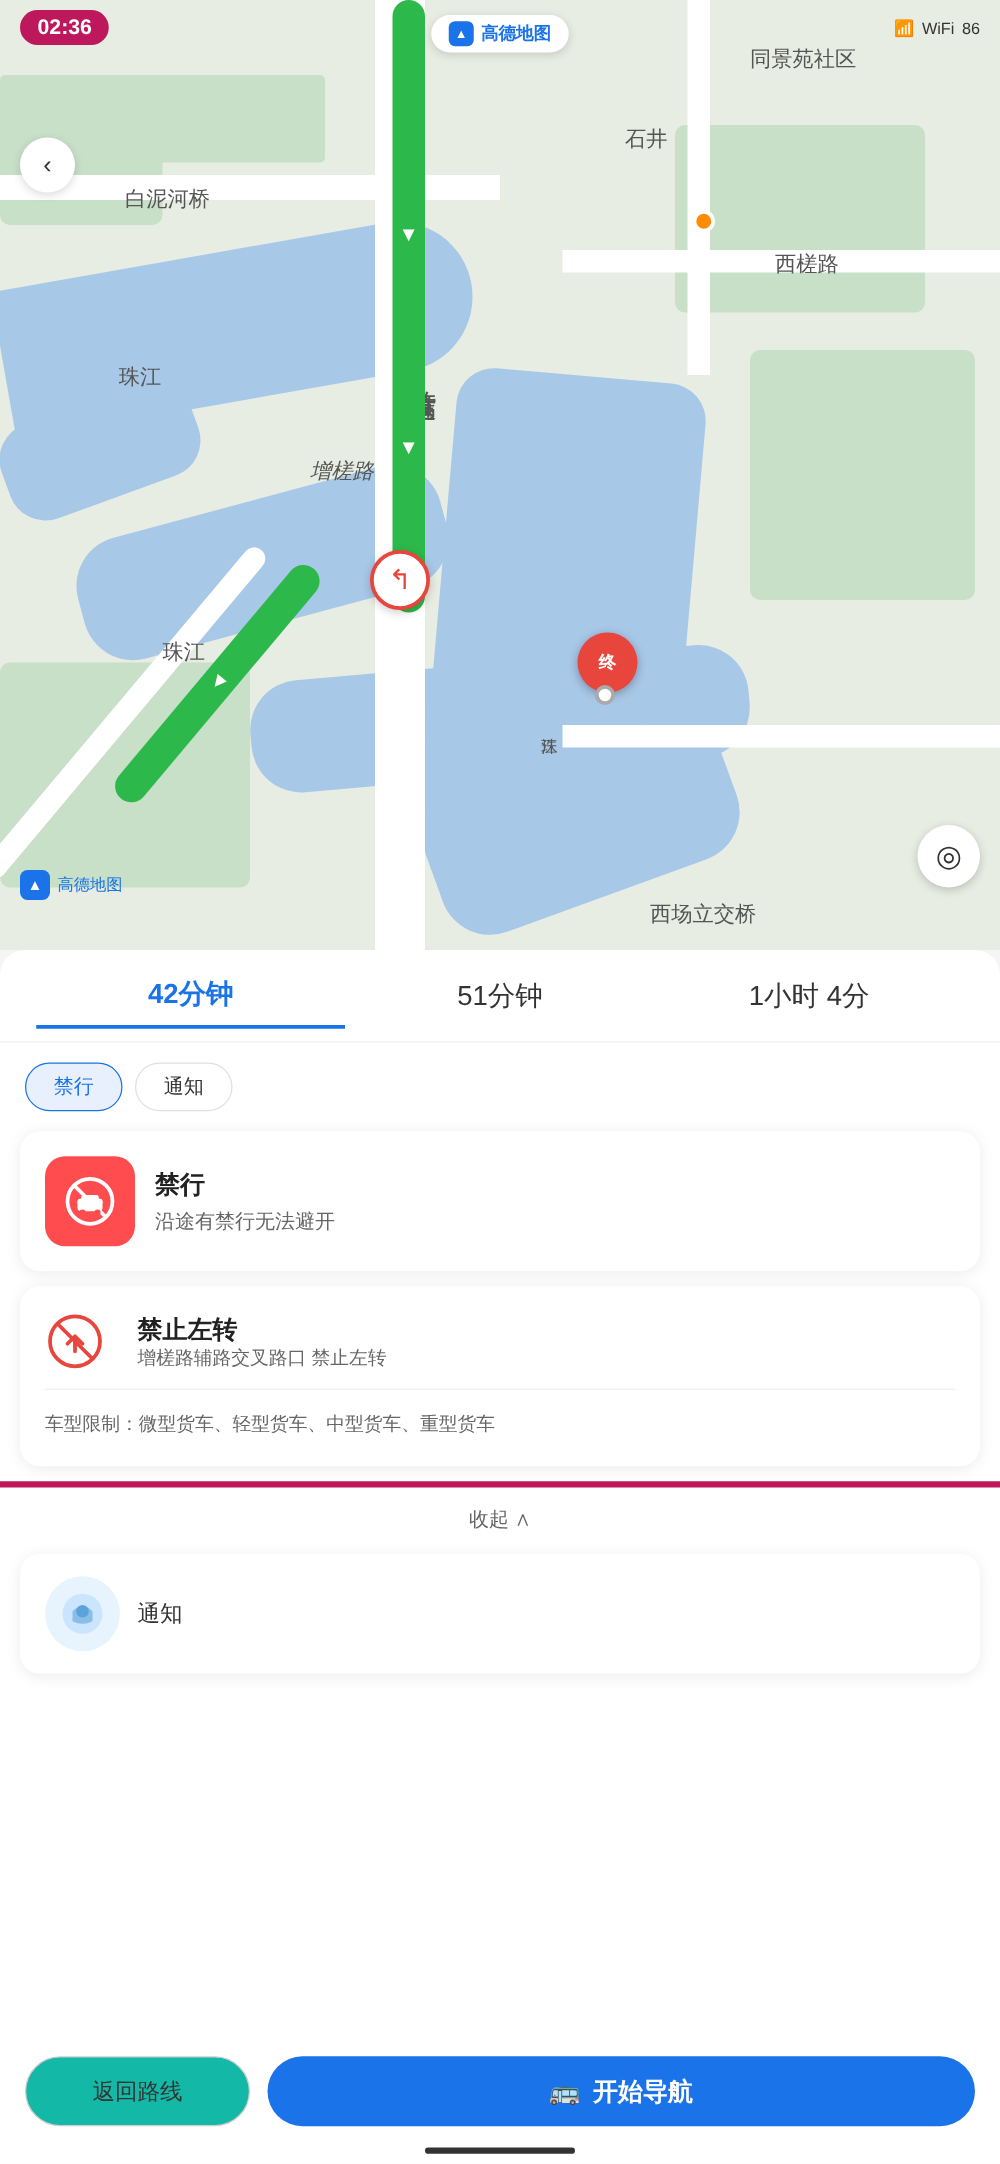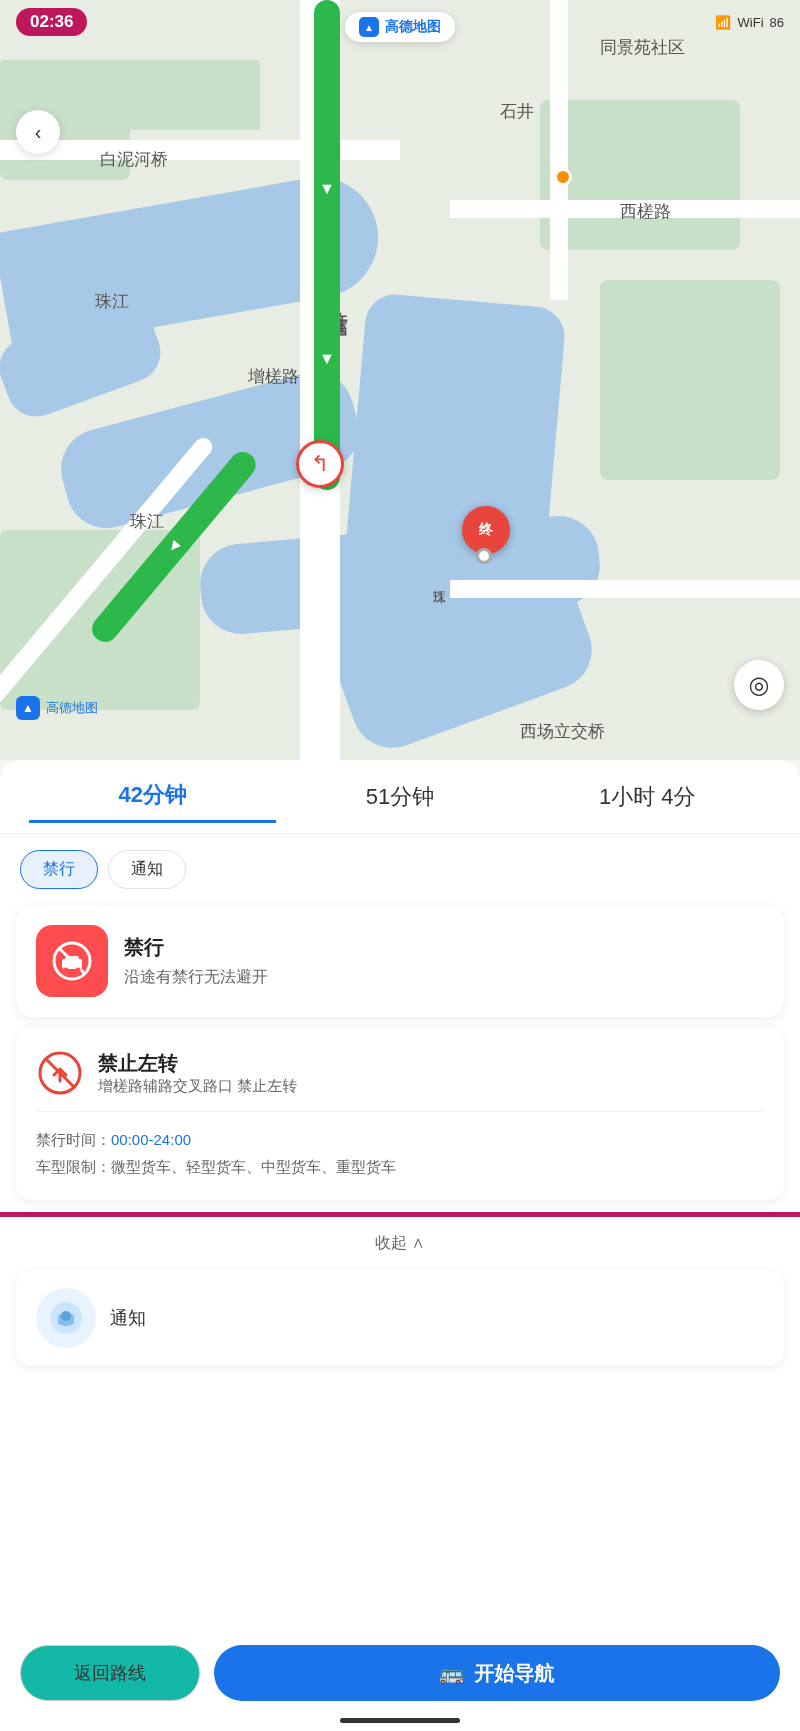--- a/index.html
+++ b/index.html
@@ -279,21 +279,21 @@
     .detail-card {
       margin: 0 16px 12px;
       background: white;
       border-radius: 16px;
       padding: 20px;
       box-shadow: 0 2px 12px rgba(0,0,0,0.08);
     }
     .detail-card-header {
       display: flex;
       align-items: center;
-      gap: 14px;
+      gap: 26px;
       margin-bottom: 10px;
     }
     .detail-icon {
       width: 48px; height: 48px;
       display: flex; align-items: center; justify-content: center;
       font-size: 28px;
       flex-shrink: 0;
     }
     .detail-title {
       font-size: 20px;
@@ -465,21 +465,21 @@
     <span>终</span>
   </div>
 
   <div style="position:absolute; left:476px; top:548px; width:16px; height:16px; background:white; border-radius:50%; border:3px solid #aaa; z-index:11;"></div>
 
   <div class="map-dot-orange" style="left:554px; top:168px;"></div>
 
   <div class="map-text" style="left:60px; top:148px;margin-left:40px;">白泥河桥</div>
   <div class="map-text" style="left:95px; top:290px;">珠江</div>
   <div class="map-text" style="left:130px; top:510px;">珠江</div>
-  <div class="map-text" style="left:248px; top:365px;">增槎路</div>
+  <div class="map-text" style="left:248px; top:365px;font-style:italic;">增槎路</div>
   <div class="map-text" style="left:330px; top:300px; writing-mode:vertical-rl; letter-spacing:3px; font-size:15px; font-weight:600;">许广高速</div>
   <div class="map-text" style="left:520px; top:720px;">西场立交桥</div>
   <div class="map-text" style="left:600px; top:36px;">同景苑社区</div>
   <div class="map-text" style="left:430px; top:580px; writing-mode:vertical-rl; font-size:13px;">珠江</div>
   <div class="map-text" style="left:620px; top:200px;">西槎路</div>
   <div class="map-text" style="left:500px; top:100px;">石井</div>
 
   <div class="gaode-header">
     <div class="gaode-header-icon">▲</div>
     <span>高德地图</span>
@@ -549,23 +549,20 @@
           <path d="M22 30 L22 18 L16 24 M22 18 L28 24" stroke="#e8453c" stroke-width="3" fill="none" stroke-linecap="round" stroke-linejoin="round"></path>
         </svg>
       </div>
       <div>
         <div class="detail-title">禁止左转</div>
         <div class="detail-subtitle">增槎路辅路交叉路口 禁止左转</div>
       </div>
     </div>
     <hr class="detail-divider">
     <div class="detail-info-row">
-      <span>禁行时间：</span><span class="highlight">00:00-24:00</span>
-    </div>
-    <div class="detail-info-row">
       <span>车型限制：</span><span>微型货车、轻型货车、中型货车、重型货车</span>
     </div>
   </div>
 
   <div class="collapse-btn">收起 ∧</div>
 
   <div class="notification-peek">
     <div class="notification-icon">
       <svg width="36" height="36" viewBox="0 0 36 36">
         <circle cx="18" cy="18" r="16" fill="#cce5ff"></circle>

